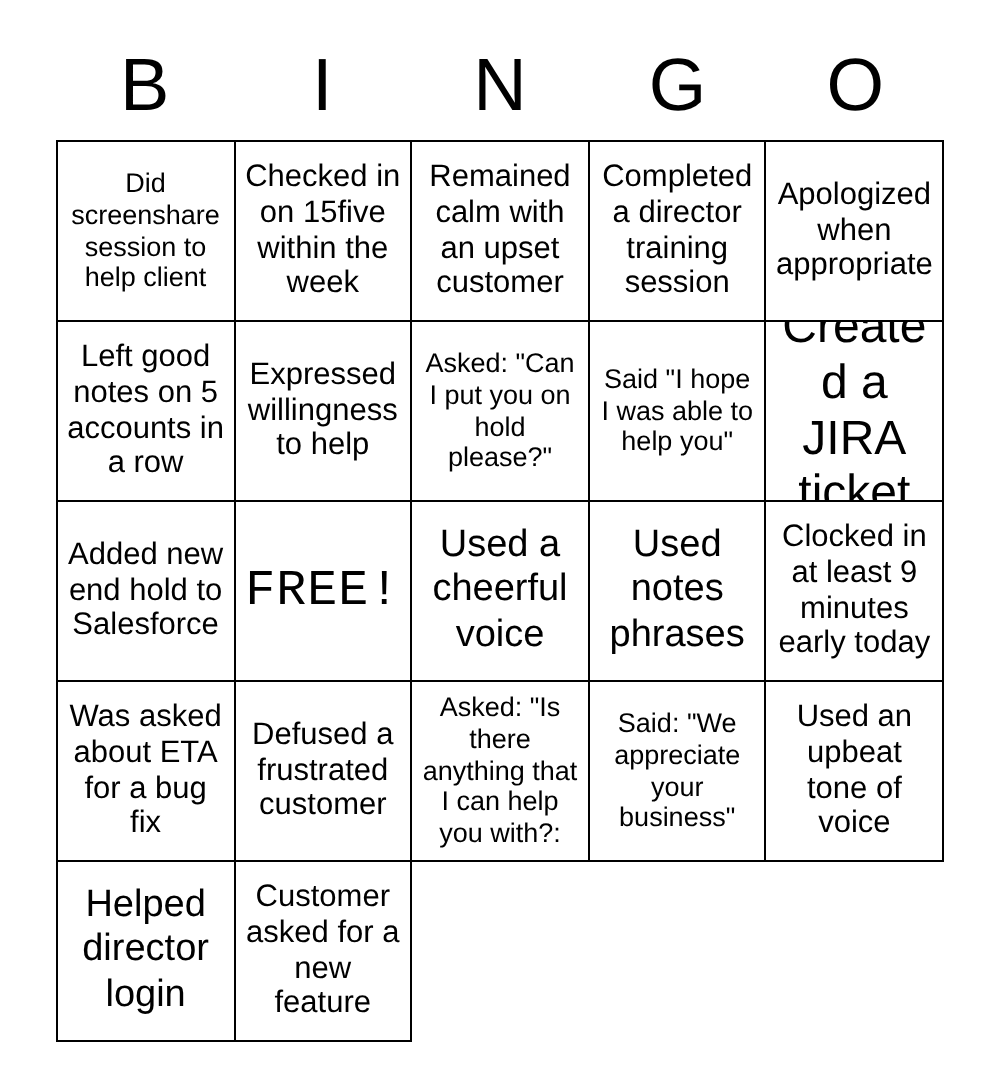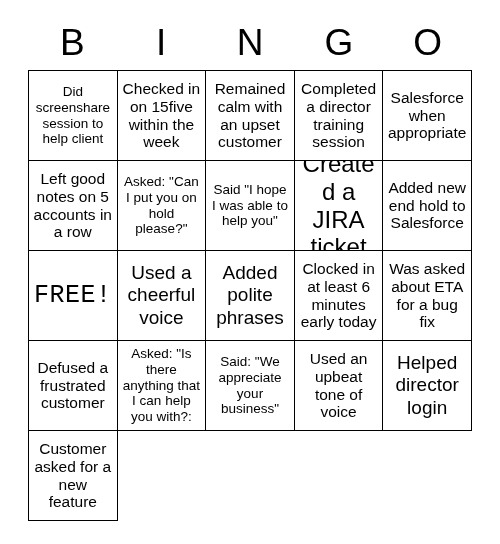--- a/index.html
+++ b/index.html
@@ -89,25 +89,28 @@
     <div class="cell fs-md">
         <span class="cell-text">Checked in on 15five within the week</span>
       </div>
     <div class="cell fs-md">
         <span class="cell-text">Remained calm with an upset customer</span>
       </div>
     <div class="cell fs-md">
         <span class="cell-text">Completed a director training session</span>
       </div>
     <div class="cell fs-md">
-        <span class="cell-text">Salesforce when appropriate</span>
+        <span class="cell-text">Apologized when appropriate</span>
       </div>
 
     <div class="cell fs-md">
         <span class="cell-text">Left good notes on 5 accounts in a row</span>
+      </div>
+    <div class="cell fs-md">
+        <span class="cell-text">Expressed willingness to help</span>
       </div>
     <div class="cell fs-sm">
         <span class="cell-text">Asked: "Can I put you on hold please?"</span>
       </div>
     <div class="cell fs-sm">
         <span class="cell-text">Said "I hope I was able to help you"</span>
       </div>
     <div class="cell fs-xl">
         <span class="cell-text">Created a JIRA ticket</span>
       </div>
@@ -115,25 +118,25 @@
     <div class="cell fs-md">
         <span class="cell-text">Added new end hold to Salesforce</span>
       </div>
     <div class="cell free">
         <span class="cell-text">FREE!</span>
       </div>
     <div class="cell fs-lg">
         <span class="cell-text">Used a cheerful voice</span>
       </div>
     <div class="cell fs-lg">
-        <span class="cell-text">Added polite phrases</span>
+        <span class="cell-text">Used notes phrases</span>
       </div>
 
     <div class="cell fs-md">
-        <span class="cell-text">Clocked in at least 6 minutes early today</span>
+        <span class="cell-text">Clocked in at least 9 minutes early today</span>
       </div>
     <div class="cell fs-md">
         <span class="cell-text">Was asked about ETA for a bug fix</span>
       </div>
     <div class="cell fs-md">
         <span class="cell-text">Defused a frustrated customer</span>
       </div>
 
     <div class="cell fs-sm">
         <span class="cell-text">Asked: "Is there anything that I can help you with?:</span>

